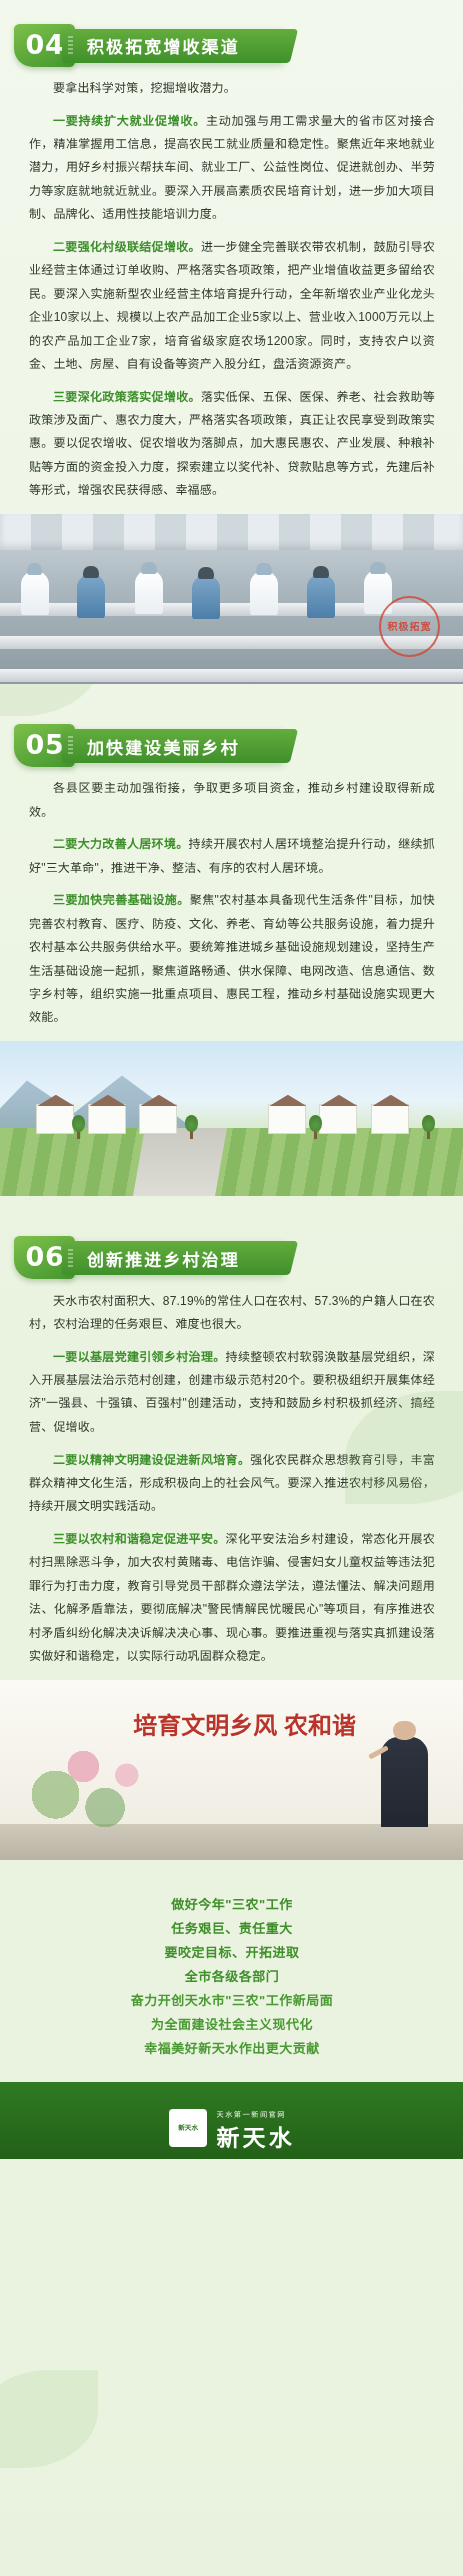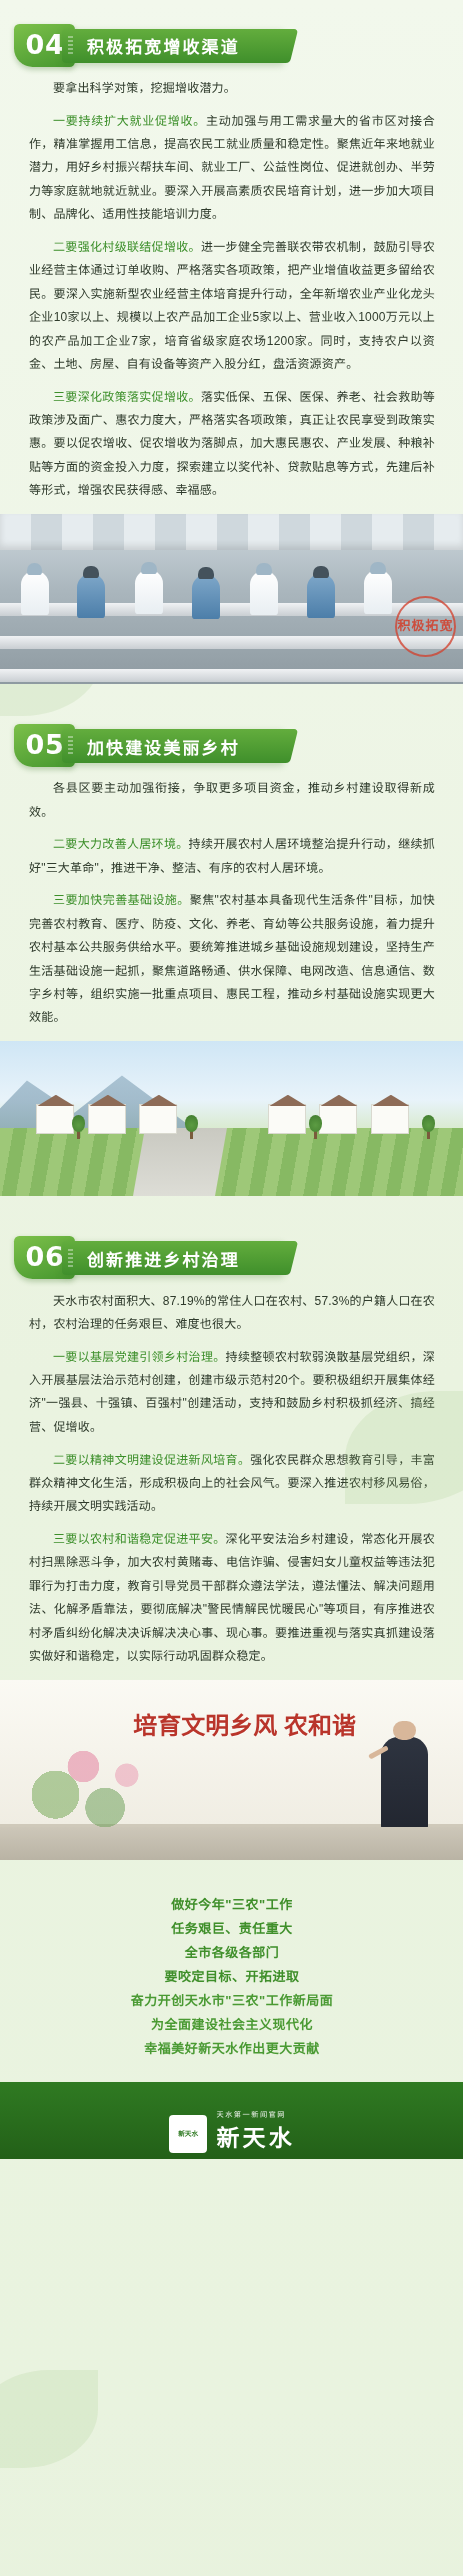--- a/index.html
+++ b/index.html
@@ -90,21 +90,21 @@
     font-size: 12px;
     line-height: 1.95;
     text-align: justify;
     margin: 0 0 9.3px 0;
     text-indent: 2em;
     color: #2f3b2c;
     letter-spacing: 0.2px;
   }
   p.body .lead {
     color: #3c8f2a;
-    font-weight: normal;
+    font-weight: bold;
   }
   .intro {
     margin-top: 3.1px;
   }
 
   
   .photo-row {
     display: flex;
     gap: 0;
     margin: 11.3px 0 3.1px 0;
@@ -138,26 +138,26 @@
     border-radius: 13.4px 13.4px 3.1px 3.1px;
   }
   .worker:before {
     content:""; position:absolute; left: 6.2px; top: -8.2px;
     width: 15.5px; height: 12.4px; border-radius: 7.2px 7.2px 3.1px 3.1px;
     background: #9fb6c6;
   }
   .worker.blue { background: linear-gradient(180deg,#7ea7c9 0%, #4c7ea9 100%); }
   .worker.dark:before { background: #44525c; }
   .seal {
-    position:absolute; right: 8px; bottom: 27px;
+    position:absolute; right: 24px; bottom: 27px;
     width: 61px; height: 61px; border-radius: 50%;
     border: 2.1px solid rgba(210,60,40,.75);
     color: rgba(210,60,40,.85);
     display:flex; align-items:center; justify-content:center;
-    font-size: 13px; font-weight:bold; letter-spacing: 1px;
+    font-size: 10px; font-weight:bold; letter-spacing: 1px;
     text-align:center; line-height:1.1;
     background: rgba(255,255,255,.08);
   }
   
   .ph-village {
     width: 464px; height: 155px;
     background: linear-gradient(180deg,#cfe6f5 0%, #e8f3fa 38%, #d7e9c8 60%, #b9d79f 100%);
   }
   .ph-village .mount {
     position:absolute; bottom: 66px; left: -20.6px; width: 216px; height: 62px;
@@ -254,21 +254,21 @@
   .slogan .line.alt { color: #4a9a33; }
 
   
   .footer {
     height: 77px;
     background: linear-gradient(180deg,#2f7a22 0%, #236018 100%);
     display:flex; align-items:center; justify-content:center;
     position: relative;
   }
   .footer .brand {
-    display:flex; align-items:flex-end; gap: 9.3px; margin-top: 21px;
+    display:flex; align-items:flex-start; gap: 9.3px; margin-top: 21px;
   }
   .footer .fmark {
     width: 38px; height: 38px; border-radius: 4.1px;
     background: #ffffff;
     color:#2f7a22; font-weight:bold; font-size: 6.7px;
     display:flex; align-items:center; justify-content:center; text-align:center;
     line-height:1.2;
   }
   .footer .ftext { color:#fff; }
   .footer .fsub { font-size: 7.2px; letter-spacing: 1.5px; opacity:.92; }
@@ -407,22 +407,22 @@
       <div class="lotus"></div>
       <div class="mural-text">培育文明乡风 农和谐</div>
       <div class="painter"></div>
       <div class="ground"></div>
     </div>
   </div>
 
   <div class="slogan">
     <div class="line">做好今年"三农"工作</div>
     <div class="line">任务艰巨、责任重大</div>
+    <div class="line">要咬定目标、开拓进取</div>
     <div class="line">全市各级各部门</div>
-    <div class="line">要咬定目标、开拓进取</div>
     <div class="line alt">奋力开创天水市"三农"工作新局面</div>
     <div class="line alt">为全面建设社会主义现代化</div>
     <div class="line alt">幸福美好新天水作出更大贡献</div>
   </div>
 
   <div class="footer">
     <div class="brand">
       <div class="fmark">
         <span>新天水</span>
       </div>

